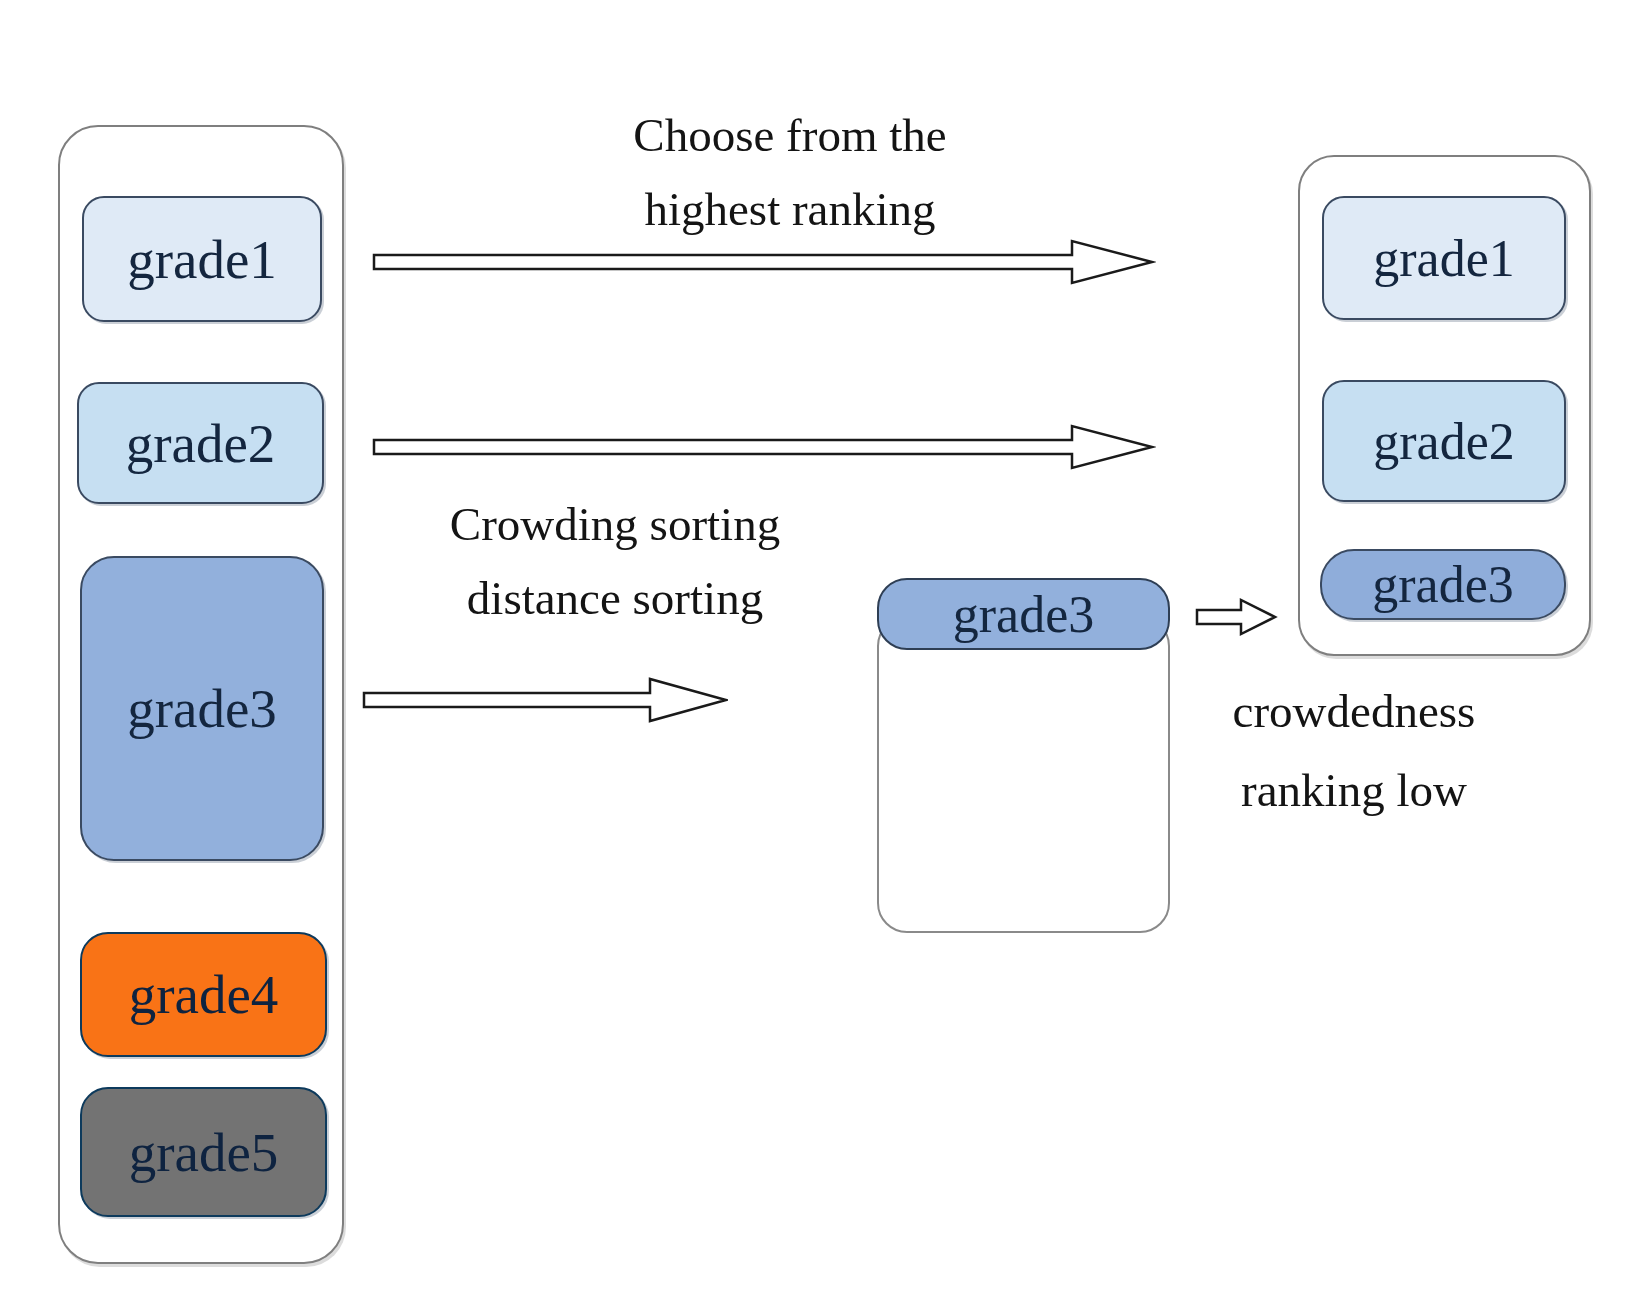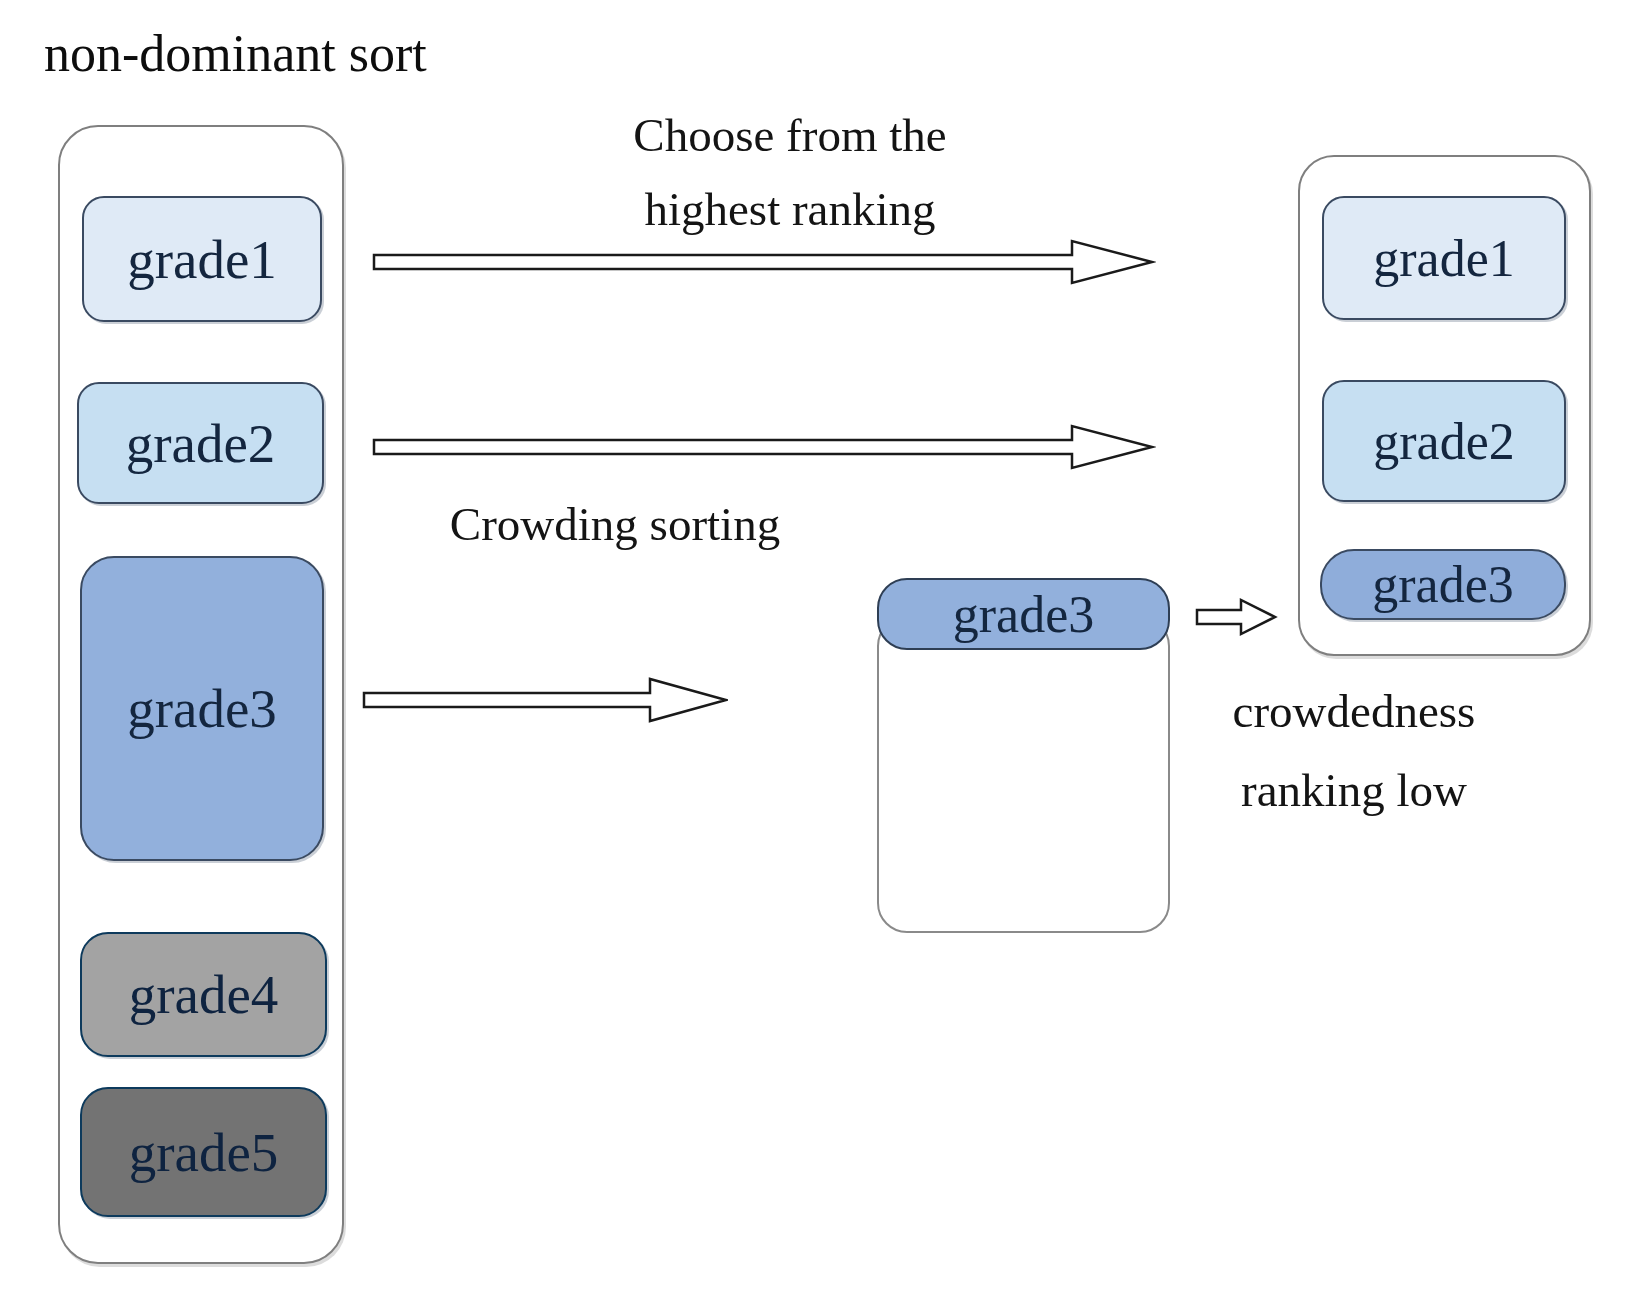--- a/index.html
+++ b/index.html
@@ -57,27 +57,26 @@
     display:flex;align-items:center;justify-content:center;
     font-size:52px;color:#14263f;
     box-sizing:border-box;
   }
 </style>
 </head>
 <body>
 
 <div class="canvas">
 
-  <div class="abs page-title">non-dominant sort</div>
 
   <div class="abs panel panel-left"></div>
   <div class="abs gradebox" style="left: 82px; top: 196px; width: 236px; height: 122px; background: rgb(223, 234, 246);">grade1</div>
   <div class="abs gradebox" style="left: 77px; top: 382px; width: 243px; height: 118px; background: rgb(198, 223, 242);">grade2</div>
   <div class="abs gradebox" style="left: 80px; top: 556px; width: 240px; height: 301px; border-radius: 34px; background: rgb(146, 176, 220);">grade3</div>
-  <div class="abs gradebox dark" style="left: 80px; top: 932px; width: 243px; height: 121px; border-radius: 28px; background: #a3a3a3;">grade4</div>
+  <div class="abs gradebox dark" style="left: 80px; top: 932px; width: 243px; height: 121px; border-radius: 28px; background: #f97316;">grade4</div>
   <div class="abs gradebox dark" style="left: 80px; top: 1087px; width: 243px; height: 126px; border-radius: 28px; background: #737373;">grade5</div>
 
   <div class="abs note" style="left:470px;top:98px;width:640px;">
     <div>Choose from the</div>
     <div>highest ranking</div>
   </div>
 
   <div class="abs" style="left:372px;top:236px;">
     <svg class="arrow-svg" width="784" height="52" viewBox="0 0 784 52">
       <path d="M2 19 H700 V5 L780 26 L700 47 V33 H2 Z" fill="#ffffff" stroke="#1a1a1a" stroke-width="2.5"></path>
@@ -85,20 +84,21 @@
   </div>
 
   <div class="abs" style="left:372px;top:421px;">
     <svg class="arrow-svg" width="784" height="52" viewBox="0 0 784 52">
       <path d="M2 19 H700 V5 L780 26 L700 47 V33 H2 Z" fill="#ffffff" stroke="#1a1a1a" stroke-width="2.5"></path>
     </svg>
   </div>
 
   <div class="abs note" style="left:350px;top:487px;width:530px;">
     <div>Crowding sorting</div>
+    <div>distance sorting</div>
   </div>
 
   <div class="abs" style="left:362px;top:674px;">
     <svg class="arrow-svg" width="366" height="52" viewBox="0 0 366 52">
       <path d="M2 19 H288 V5 L364 26 L288 47 V33 H2 Z" fill="#ffffff" stroke="#1a1a1a" stroke-width="2.5"></path>
     </svg>
   </div>
 
   <div class="abs" style="left:877px;top:578px;width:293px;height:355px;">
     <div class="midbox-body"></div>

